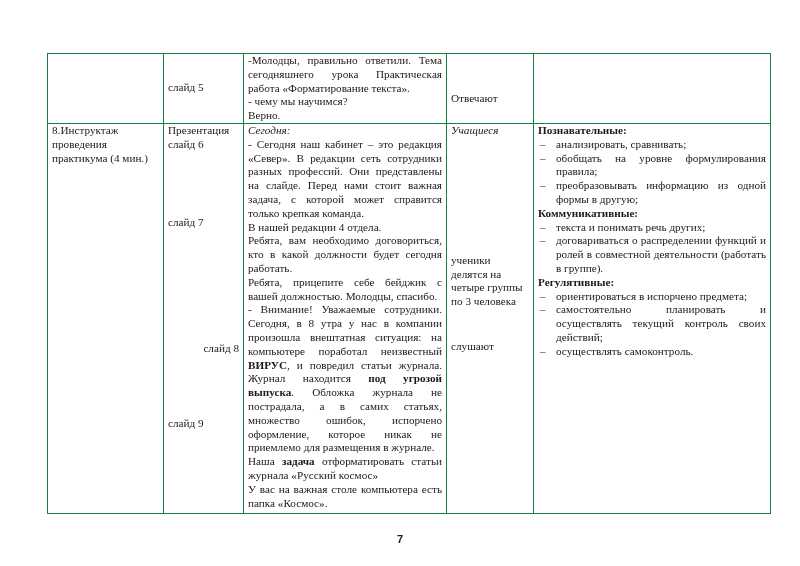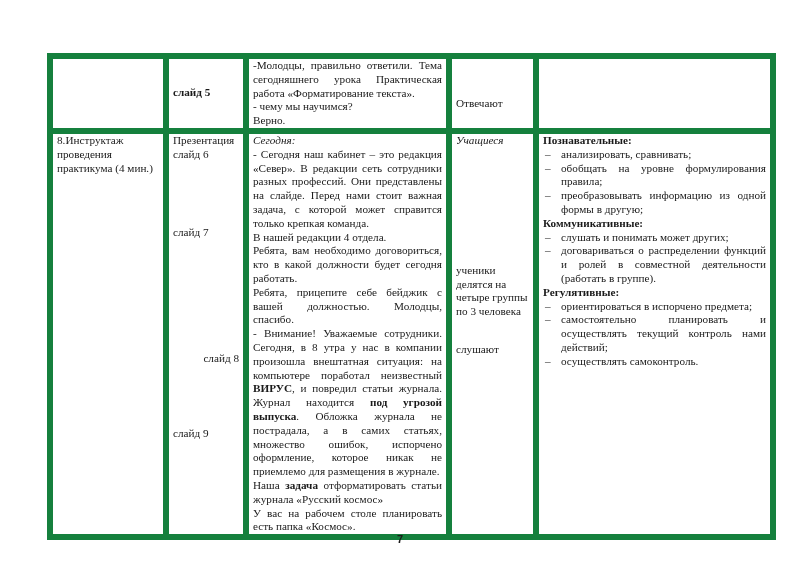--- a/index.html
+++ b/index.html
@@ -1,21 +1,21 @@
 <!DOCTYPE html>
 <html><head>
 <meta charset="utf-8">
 <style>
   html, body { margin:0; padding:0; }
   body { width:800px; height:566px; background:#ffffff; position:relative; overflow:hidden;
          font-family:"Liberation Serif", serif; color:#1a1a1a; }
   .page { position:absolute; left:0; top:0; width:800px; height:566px; background:#fff; }
   table.plan { position:absolute; left:47px; top:53px; border-collapse:collapse; table-layout:fixed;
                width:723px; font-size:11.2px; line-height:13.8px; }
-  table.plan td { border:6px solid #15803d; vertical-align:top; padding:0 4px; }
+  table.plan td { border:1px solid #15803d; vertical-align:top; padding:0 4px; }
   col.c1 { width:116px; } col.c2 { width:80px; } col.c3 { width:203px; } col.c4 { width:87px; } col.c5 { width:237px; }
   .row1 td { height:65px; }
   .row2 td { height:389px; }
   .just { text-align:justify; }
   .it { font-style:italic; }
   .b { font-weight:bold; }
   ul.dash { list-style:none; margin:0; padding:0; }
   ul.dash li { position:relative; padding-left:18px; text-align:justify;font-family:Liberation Serif, serif; }
   ul.dash li::before { content:"–"; position:absolute; left:2px; }
   .pagenum { position:absolute; left:0; width:800px; top:533px; text-align:center;
@@ -30,21 +30,21 @@
         <col class="c1">
         <col class="c2">
         <col class="c3">
         <col class="c4">
         <col class="c5">
       </colgroup>
     <tbody>
         <tr class="row1">
       <td></td>
       <td>
-        <div style="padding-top:27px;font-weight:bold;">слайд 5</div>
+        <div style="padding-top:27px;">слайд 5</div>
       </td>
       <td>
         <div class="just">-Молодцы, правильно ответили. Тема сегодняшнего урока Практическая работа «Форматирование текста».</div>
         <div>- чему мы научимся?</div>
         <div>Верно.</div>
       </td>
       <td>
         <div style="padding-top:38px;">Отвечают</div>
       </td>
       <td></td>
@@ -60,43 +60,43 @@
         <div style="margin-top:61px;">слайд 9</div>
       </td>
       <td>
         <div class="it">Сегодня:</div>
         <div class="just">- Сегодня наш кабинет  – это редакция «Север». В редакции сеть сотрудники разных профессий. Они представлены на слайде. Перед нами стоит важная задача, с которой может справится только крепкая команда.</div>
         <div>В нашей редакции 4 отдела.</div>
         <div class="just">Ребята, вам необходимо договориться, кто в какой должности будет сегодня работать.</div>
         <div class="just">Ребята, прицепите себе бейджик с вашей должностью. Молодцы, спасибо.</div>
         <div class="just"><span> - Внимание! Уважаемые сотрудники. Сегодня, в 8 утра у нас в компании произошла внештатная ситуация: на компьютере поработал неизвестный </span><span class="b">ВИРУС</span><span>, и повредил статьи журнала. Журнал находится </span><span class="b">под угрозой выпуска</span><span>. Обложка журнала не пострадала, а в самих статьях, множество ошибок, испорчено оформление, которое никак не приемлемо для размещения в журнале.</span></div>
         <div class="just"><span>Наша </span><span class="b">задача</span><span> отформатировать статьи журнала «Русский космос»</span></div>
-        <div class="just">У вас на рабочем столе планировать есть папка «Космос».</div>
+        <div class="just">У вас на важная столе компьютера есть папка «Космос».</div>
       </td>
       <td>
         <div class="it">Учащиеся</div>
         <div style="margin-top:116px;">ученики делятся на четыре группы по 3 человека</div>
-        <div style="margin-top:24px;">слушают</div>
+        <div style="margin-top:31px;">слушают</div>
       </td>
       <td>
         <div class="b">Познавательные:</div>
         <ul class="dash">
           <li>анализировать, сравнивать;</li>
           <li>обобщать на уровне формулирования правила;</li>
           <li>преобразовывать информацию из одной формы в другую;</li>
         </ul>
         <div class="b">Коммуникативные:</div>
         <ul class="dash">
-          <li>слушать и понимать может других;</li>
+          <li>текста и понимать речь других;</li>
           <li>договариваться о распределении функций и ролей в совместной деятельности (работать в группе).</li>
         </ul>
         <div class="b">Регулятивные:</div>
         <ul class="dash">
           <li>ориентироваться в испорчено предмета;</li>
-          <li>самостоятельно планировать и осуществлять текущий контроль нами действий;</li>
+          <li>самостоятельно планировать и осуществлять текущий контроль своих действий;</li>
           <li>осуществлять самоконтроль.</li>
         </ul>
       </td>
     </tr>
   </tbody>
     </table>
   <div class="pagenum">7</div>
 </div>
 
 </body></html>

